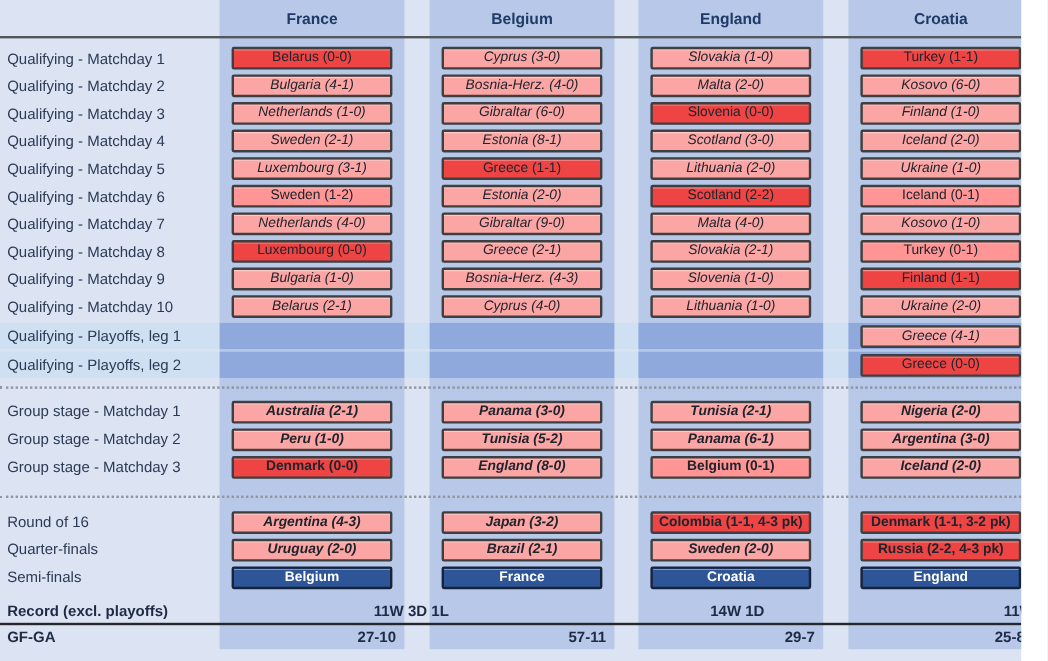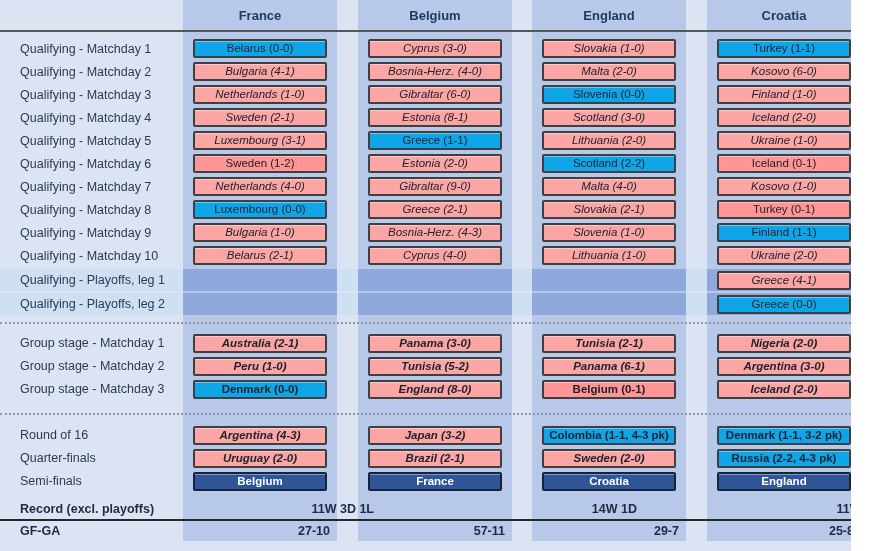--- a/index.html
+++ b/index.html
@@ -17,21 +17,21 @@
   }
   .strip.s1{left:183px}.strip.s2{left:358px}.strip.s3{left:532px}.strip.s4{left:707px}
 
   .content{position:relative;z-index:1;}
 
   .row{
     display:grid;
     grid-template-columns:183px 154px 21px 154px 20px 154px 21px 154px;
     align-items:center;
   }
-  .lab{grid-column:1;padding-left:20px;font-size:12.5px;color:#2b3a55;white-space:nowrap;}
+  .lab{grid-column:1;padding-left:6px;font-size:12.5px;color:#2b3a55;white-space:nowrap;}
   .c1{grid-column:2}.c2{grid-column:4}.c3{grid-column:6}.c4{grid-column:8}
   .cell{display:flex;align-items:center;justify-content:center;height:100%;}
 
   .hdr-row{height:30px;}
   .hdr{font-weight:bold;font-size:13px;color:#1f3a66;text-align:center;}
   .hline{height:2px;background:#54575c;}
 
   .q-rows{padding-top:5px;}
   .q-row{height:23px;}
 
@@ -39,21 +39,21 @@
     box-sizing:border-box;
     width:134px;height:19px;
     border:2px solid #3f3f3f;
     border-radius:2px;
     font-size:11.5px;line-height:15px;
     text-align:center;color:#20242c;
     box-shadow:inset 0 1px 0 rgba(255,255,255,.4);
     white-space:nowrap;overflow:hidden;
   }
   .box[data-result="win"]{background:#fca5a5;font-style:italic;}
-  .box[data-result="draw"]{background:#0ea5e9;}
+  .box[data-result="draw"]{background:#ef4444;}
   .box[data-result="loss"]{background:#ff9595;}
   .box[data-result="adv"]{background:#2e5597;color:#ffffff;font-weight:bold;border-color:#17223b;}
   .bold .box{font-weight:bold;}
 
   .po-rows{margin-top:2px;}
   .po-row{height:22px;background:#cfe0f2;}
   .po-row + .po-row{margin-top:2px;}
   .po-cell{height:100%;background:#8fa9dc;}
 
   .dotline{margin-top:7px;border-top:2px dotted #90959e;height:0;}

